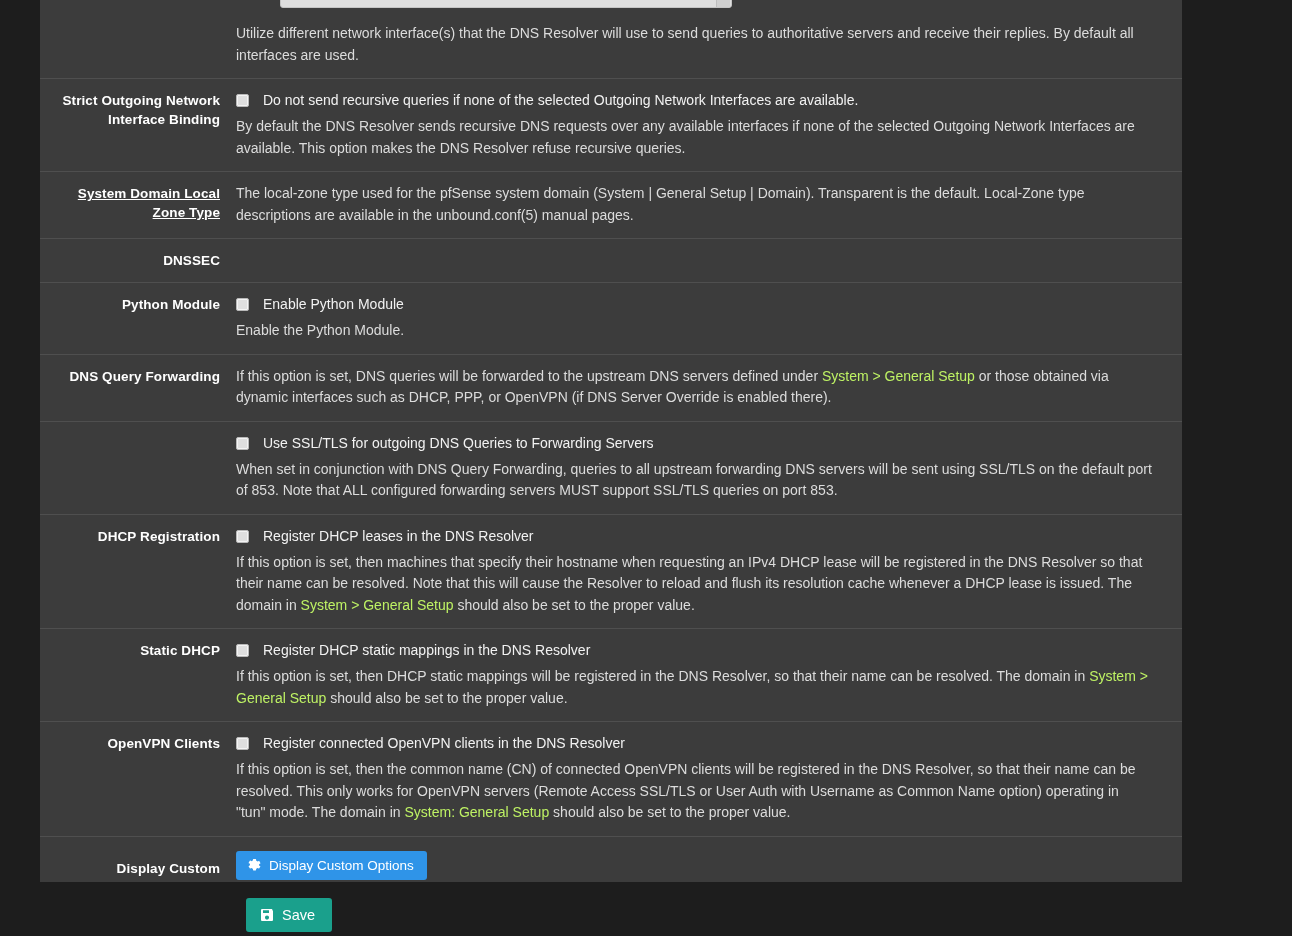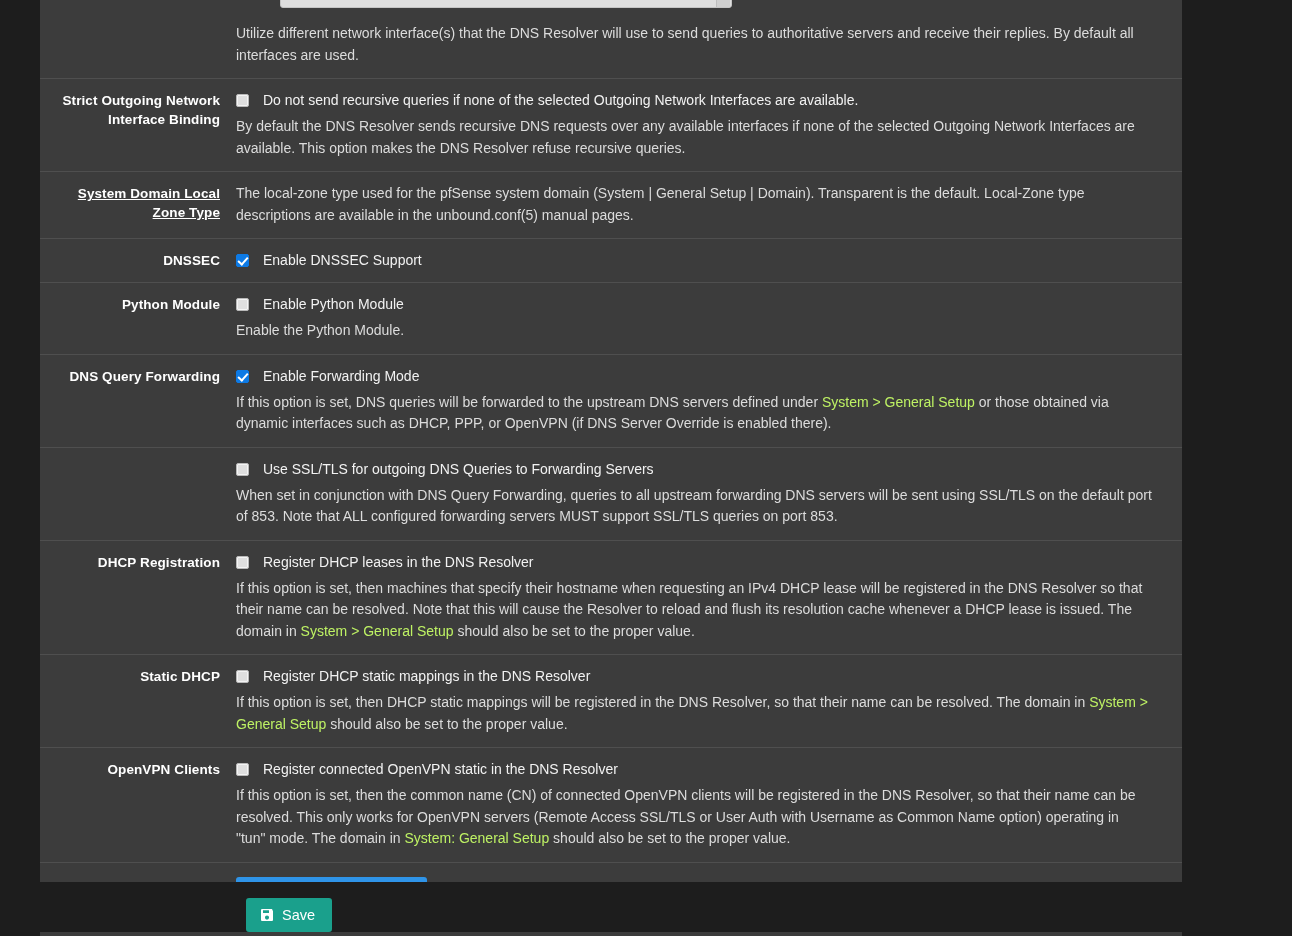--- a/index.html
+++ b/index.html
@@ -253,46 +253,36 @@
       <div class="col-label">
         <span class="help-link">System Domain Local Zone Type</span>
       </div>
       <div class="col-field">
         <p class="desc">The local-zone type used for the pfSense system domain (System | General Setup | Domain). Transparent is the default. Local-Zone type descriptions are available in the unbound.conf(5) manual pages.</p>
       </div>
     </div>
 
     <div class="form-row">
       <div class="col-label">DNSSEC</div>
-      <div class="col-field">
-        <div class="check-line" style="margin-bottom:0;">
-          <span class="cbx on"></span>
-          <span class="check-label">Enable DNSSEC Support</span>
-        </div>
-      </div>
     </div>
 
     <div class="form-row">
       <div class="col-label">Python Module</div>
       <div class="col-field">
         <div class="check-line">
           <span class="cbx off"></span>
           <span class="check-label">Enable Python Module</span>
         </div>
         <p class="desc">Enable the Python Module.</p>
       </div>
     </div>
 
     <div class="form-row">
       <div class="col-label">DNS Query Forwarding</div>
       <div class="col-field">
-        <div class="check-line">
-          <span class="cbx on"></span>
-          <span class="check-label">Enable Forwarding Mode</span>
-        </div>
         <p class="desc"><span>If this option is set, DNS queries will be forwarded to the upstream DNS servers defined under </span><span class="lnk">System &gt; General Setup</span><span> or those obtained via dynamic interfaces such as DHCP, PPP, or OpenVPN (if DNS Server Override is enabled there).</span></p>
       </div>
     </div>
 
     <div class="form-row">
       <div class="col-label"></div>
       <div class="col-field">
         <div class="check-line">
           <span class="cbx off"></span>
           <span class="check-label">Use SSL/TLS for outgoing DNS Queries to Forwarding Servers</span>
@@ -321,21 +311,21 @@
         </div>
         <p class="desc"><span>If this option is set, then DHCP static mappings will be registered in the DNS Resolver, so that their name can be resolved. The domain in </span><span class="lnk">System &gt; General Setup</span><span> should also be set to the proper value.</span></p>
       </div>
     </div>
 
     <div class="form-row">
       <div class="col-label">OpenVPN Clients</div>
       <div class="col-field">
         <div class="check-line">
           <span class="cbx off"></span>
-          <span class="check-label">Register connected OpenVPN static in the DNS Resolver</span>
+          <span class="check-label">Register connected OpenVPN clients in the DNS Resolver</span>
         </div>
         <p class="desc"><span>If this option is set, then the common name (CN) of connected OpenVPN clients will be registered in the DNS Resolver, so that their name can be resolved. This only works for OpenVPN servers (Remote Access SSL/TLS or User Auth with Username as Common Name option) operating in "tun" mode. The domain in </span><span class="lnk">System: General Setup</span><span> should also be set to the proper value.</span></p>
       </div>
     </div>
 
     <div class="form-row" style="padding-top:14px;padding-bottom:16px;">
       <div class="col-label" style="padding-top:8px;">Display Custom Options</div>
       <div class="col-field">
         <button class="btn btn-info">
           <span>

